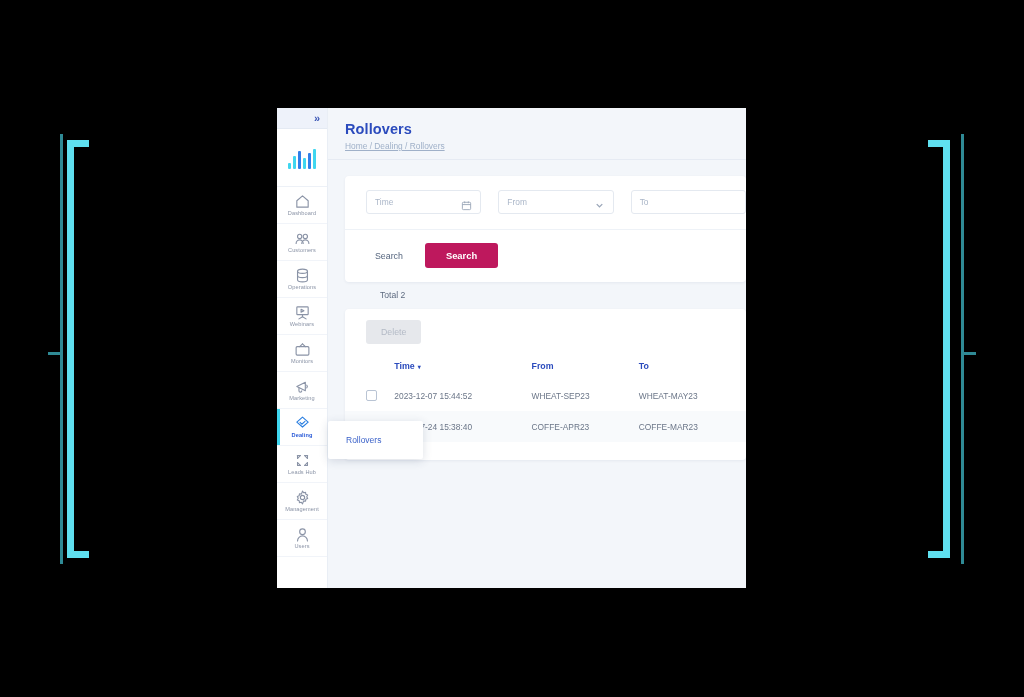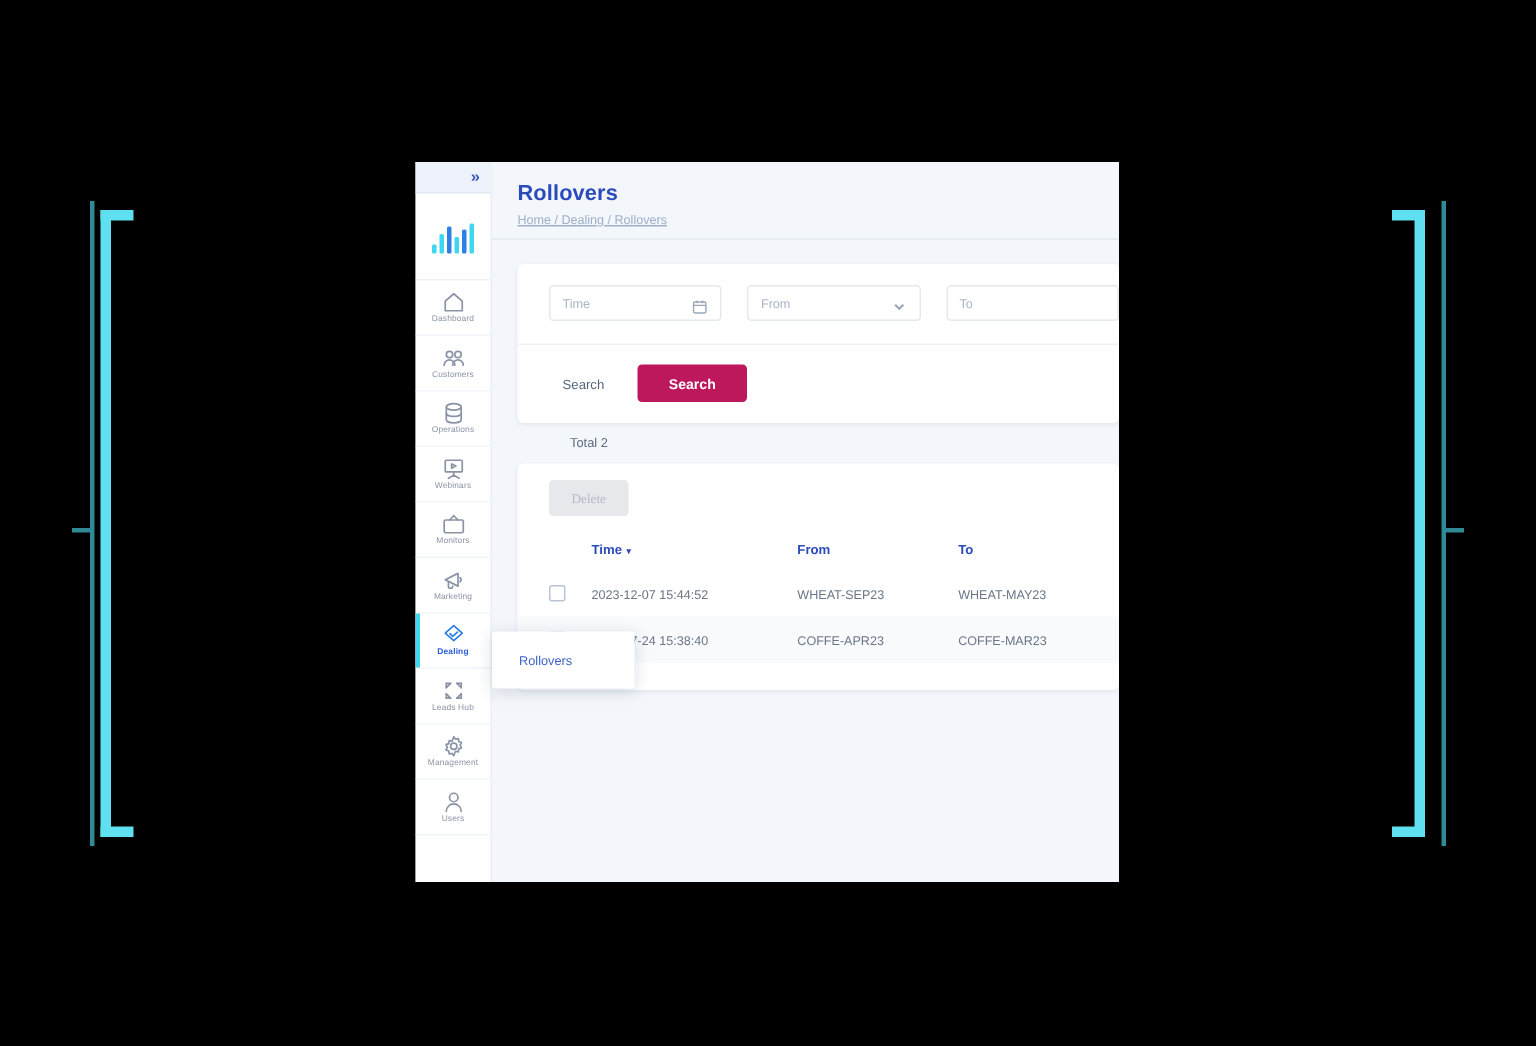--- a/index.html
+++ b/index.html
@@ -154,21 +154,21 @@
     background: #be185d; border: none; border-radius: 3px;
     padding: 7px 21px; cursor: pointer;
   }
 
   .total-line { font-size: 8.6px; color: #5e6b80; padding: 8px 0 9px 3px; margin-left: 32px; }
 
   .card.table-card { padding-bottom: 11px; }
   .delete-row { padding: 11px 0 0 21px; }
   .btn-delete {
     font-size: 8.8px; color: #b3bac6; background: #e6e8ec;
-    border: none; border-radius: 3px; padding: 7px 15px; cursor: pointer; font-family: Liberation Serif, serif;
+    border: none; border-radius: 3px; padding: 7px 15px; cursor: pointer;
   }
 
   table { width: 100%; border-collapse: collapse; margin-top: 10px; }
   thead th {
     text-align: left; font-size: 8.8px; font-weight: bold; color: #2b4bbd;
     padding: 7px 0 9px 0; white-space: nowrap;
   }
   tbody td {
     font-size: 8.4px; color: #6b7688; padding: 10px 0; white-space: nowrap;
   }

